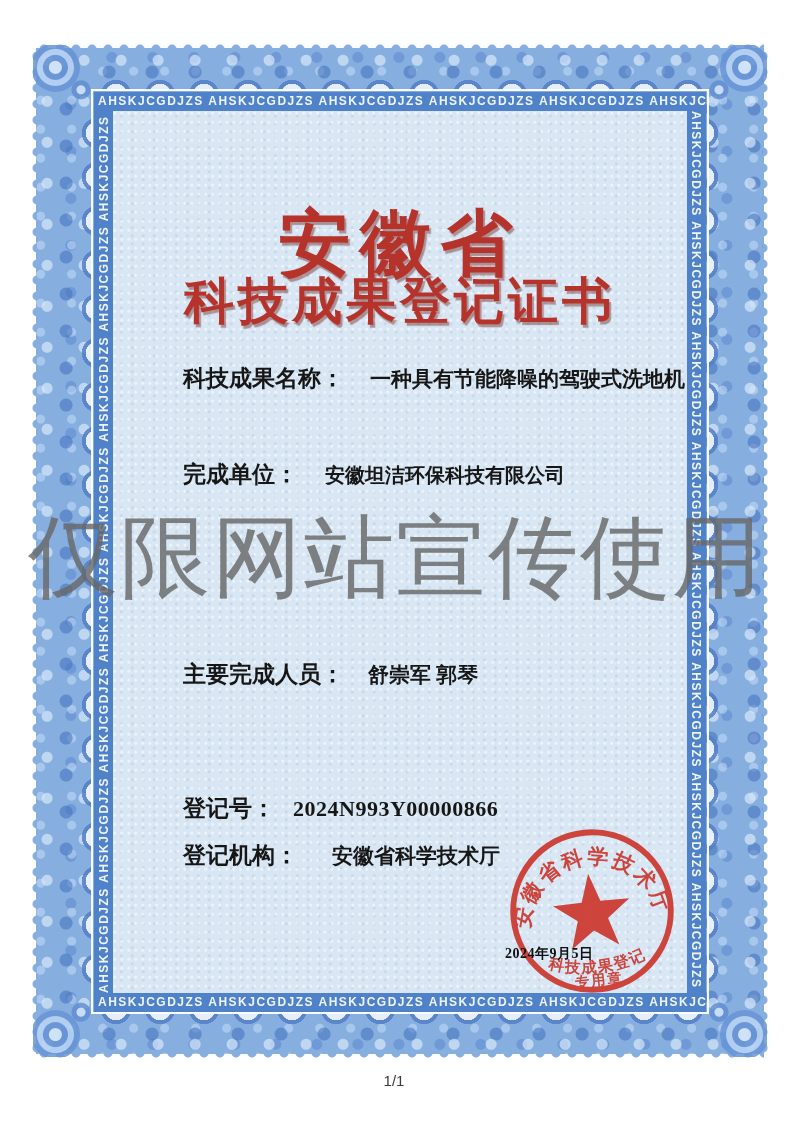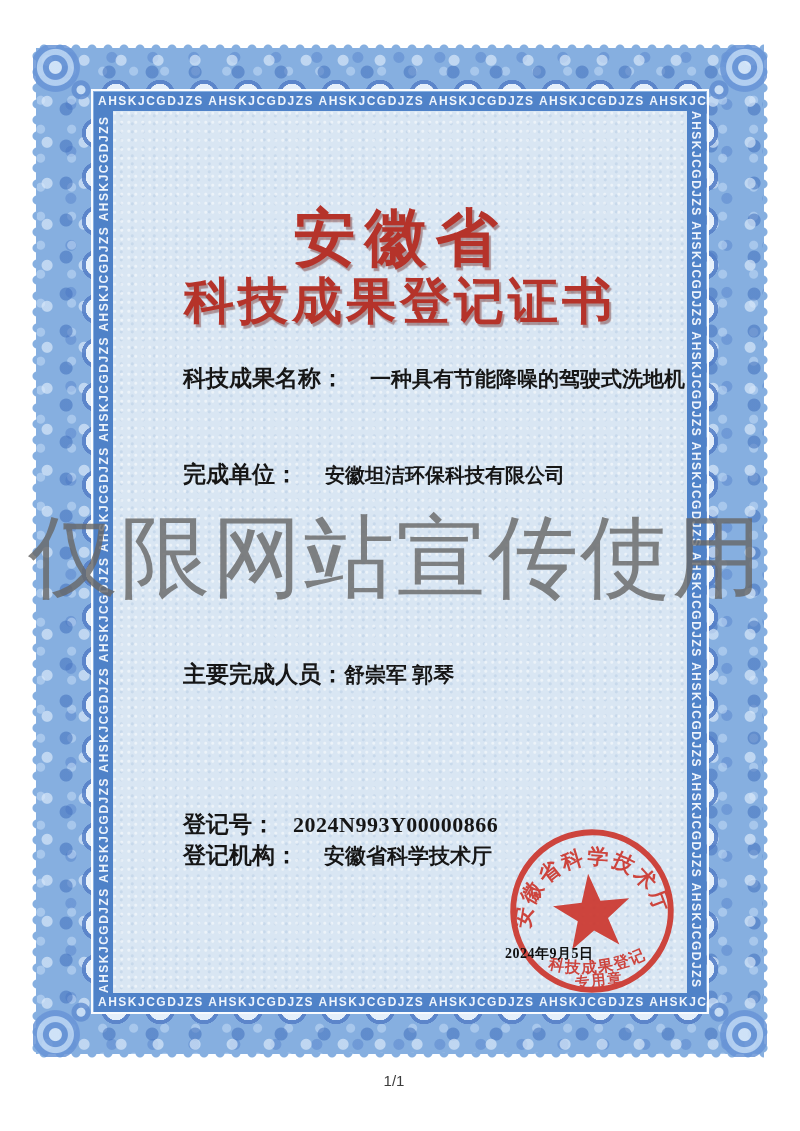--- a/index.html
+++ b/index.html
@@ -83,34 +83,34 @@
     background-color:#d9e6f3;
     background-image:
       radial-gradient(circle at 25% 25%, rgba(255,255,255,.5) 0 1px, transparent 2px),
       radial-gradient(circle at 75% 60%, rgba(160,186,216,.3) 0 1px, transparent 2px);
     background-size:7px 9px, 11px 8px;
   }
 
   .title{position:absolute;left:113px;width:574px;text-align:center;z-index:6;
     color:#b5332a;font-family:"Liberation Serif","DejaVu Serif",serif;font-weight:900;
     text-shadow:2px 3px 1px rgba(110,40,35,.45);}
-  .title.l1{top:196px;font-size:62px;letter-spacing:9px;}
+  .title.l1{top:196px;font-size:72px;letter-spacing:9px;}
   .title.l2{top:268px;font-size:50px;letter-spacing:4px;}
 
   .row{position:absolute;left:183px;display:flex;align-items:baseline;z-index:6;
     color:#161616;font-family:"Liberation Serif","DejaVu Serif",serif;}
   .row .lbl{font-size:23px;font-weight:bold;white-space:nowrap;}
   .row .val{font-size:21px;font-weight:bold;white-space:nowrap;text-align:center;}
   .row.r1{top:363px;gap:26px;}
   .row.r2{top:459px;gap:27px;}
   .row.r2 .val{font-size:20px;}
-  .row.r3{top:659px;}
-  .row.r4{top:793px;gap:18px;margin-top:16px;}
+  .row.r3{top:659px;gap:24px;}
+  .row.r4{top:793px;gap:18px;}
   .row.r4 .val{font-family:Liberation Serif, serif;font-size:22px;font-weight:600;letter-spacing:.5px;}
-  .row.r5{top:840px;gap:26px;}
+  .row.r5{top:840px;gap:34px;}
 
   
   .seal{position:absolute;left:505px;top:824px;width:174px;height:174px;z-index:7;
     transform:rotate(-6deg);opacity:.92;}
   .date{position:absolute;left:505px;top:945px;z-index:8;
     color:#101010;font-size:14px;font-weight:bold;
     font-family:"Liberation Serif","DejaVu Serif",serif;letter-spacing:.5px;}
 
   
   .watermark{position:absolute;left:28px;top:510px;width:744px;z-index:9;

